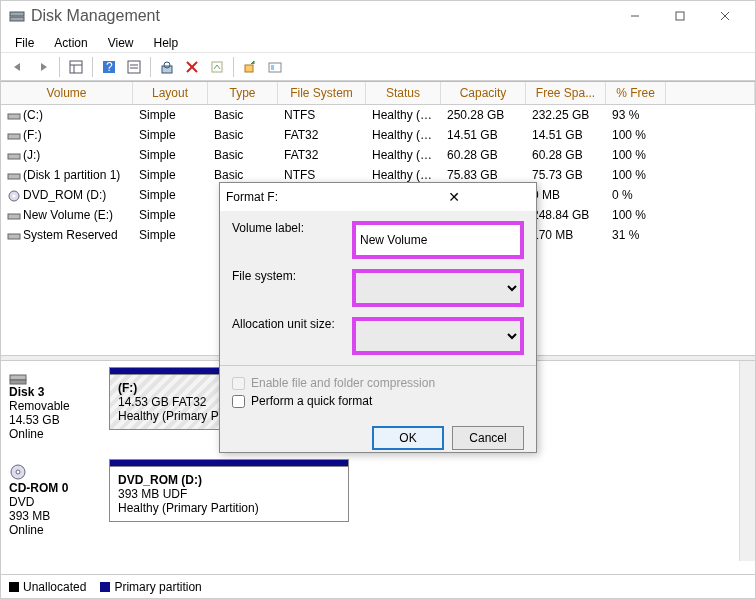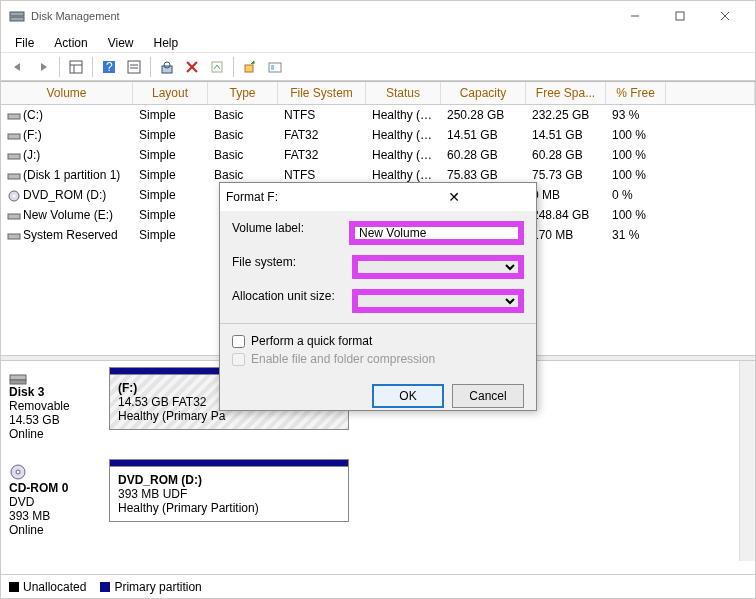--- a/index.html
+++ b/index.html
@@ -1,19 +1,19 @@
 <!DOCTYPE html>
 <html><head>
 <meta charset="utf-8">
 <style>
 * { box-sizing: border-box; margin: 0; padding: 0; font-family: "Segoe UI", Tahoma, sans-serif; font-size: 12px; }
 body { background: #fff; width: 756px; height: 599px; overflow: hidden; position: relative; border: 1px solid #ccc; }
 .titlebar { height: 30px; display: flex; align-items: center; padding: 0 8px; }
 .titlebar .app-icon { width: 16px; height: 16px; margin-right: 6px; display:inline-block; }
-.titlebar .title { flex: 1; color: #555; font-size: 11px; }
+.titlebar .title { flex: 1; color: #555; font-size: 16px; }
 .win-controls { display: flex; }
 .win-controls div { width: 45px; height: 28px; display:flex; align-items:center; justify-content:center; color:#666; }
 .menubar { height: 22px; display: flex; align-items: flex-end; padding: 0 6px; gap: 4px; border-bottom: 1px solid #e5e5e5;}
 .menubar span { padding: 2px 8px; }
 .toolbar { height: 28px; display: flex; align-items: center; padding: 2px 6px; gap: 3px; border-bottom: 1px solid #d0d0d0;}
 .tb-btn { width: 22px; height: 22px; display:flex; align-items:center; justify-content:center; border:1px solid transparent; }
 .tb-sep { width:1px; height:20px; background:#ccc; margin:0 2px;}
 .grid { border-top: 1px solid #bbb; }
 .grid-header { display:flex; background:#fff; border-bottom:1px solid #ccc; }
 .grid-header div { padding:4px 6px; border-right:1px solid #ddd; color:#a16207; background:#f9f9f9;text-align:center; }
@@ -35,21 +35,21 @@
 .scroll-v{ width:16px; background:#f0f0f0; border-left:1px solid #ddd;}
 .legend{ position:absolute; bottom:0; left:0; right:0; height:24px; border-top:1px solid #ccc; display:flex; align-items:center; padding:0 8px; gap:14px; background:#fff;}
 .legend .sw{width:10px;height:10px;display:inline-block;margin-right:4px;vertical-align:middle;}
 .dialog{ position:absolute; left:218px; top:181px; width:318px; background:#f0f0f0; border:1px solid #888; box-shadow:2px 2px 8px rgba(0,0,0,0.25);}
 .dlg-title{ height:28px; display:flex; align-items:center; padding:0 6px; background:#fff;}
 .dlg-title span{flex:1;}
 .dlg-close{ width:20px; text-align:center; font-size:14px;}
 .dlg-body{ padding:10px 12px 4px 12px;}
 .dlg-row{ display:flex; margin-bottom:10px;}
 .dlg-row label{ width:120px;}
-.dlg-row input[type=text], .dlg-row select{ flex:1; height:22px; padding:6px 4px; border:6px solid #d946ef; background:#fff; font-size:12px;}
+.dlg-row input[type=text], .dlg-row select{ flex:1; height:22px; padding:15px 4px; border:4px solid #d946ef; background:#fff; font-size:12px;}
 .dlg-row select{ background:#eaeaea;}
 .dlg-chk{ display:flex; align-items:center; margin:4px 0 4px 0;}
 .dlg-chk input{margin-right:6px;}
 .dlg-chk.disabled{ color:#999;}
 .dlg-sep{ height:1px; background:#ccc; margin:6px -12px 10px -12px;}
 .dlg-buttons{ display:flex; justify-content:flex-end; gap:8px; padding:10px 12px 2px 12px;}
 .dlg-buttons button{ width:72px; height:24px; border:1px solid #888; background:#e8e8e8;}
 .dlg-buttons button.primary{ border:2px solid #2177c7; background:#eaf3fb;}
 svg{display:block;}
 </style>
@@ -329,26 +329,26 @@
     </div>
     <div class="dlg-row">
       <label>File system:</label>
       <select><option>FAT32</option></select>
     </div>
     <div class="dlg-row">
       <label>Allocation unit size:</label>
       <select><option>Default</option></select>
     </div>
     <div class="dlg-sep"></div>
+    <div class="dlg-chk disabled">
+      <input type="checkbox" disabled="" style="">
+      <span>Enable file and folder compression</span>
+    </div>
     <div class="dlg-chk">
       <input type="checkbox" style="">
       <span>Perform a quick format</span>
     </div>
-    <div class="dlg-chk disabled">
-      <input type="checkbox" disabled="" style="">
-      <span>Enable file and folder compression</span>
-    </div>
   </div>
   <div class="dlg-buttons">
     <button class="primary">OK</button>
     <button>Cancel</button>
   </div>
 </div>
 
 </body></html>

